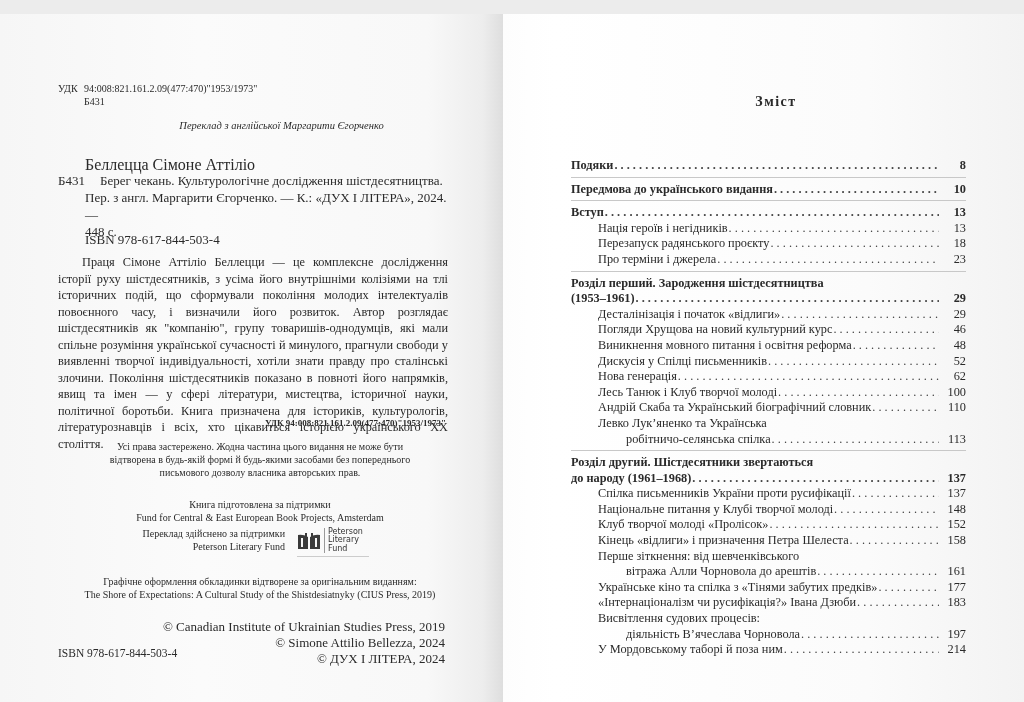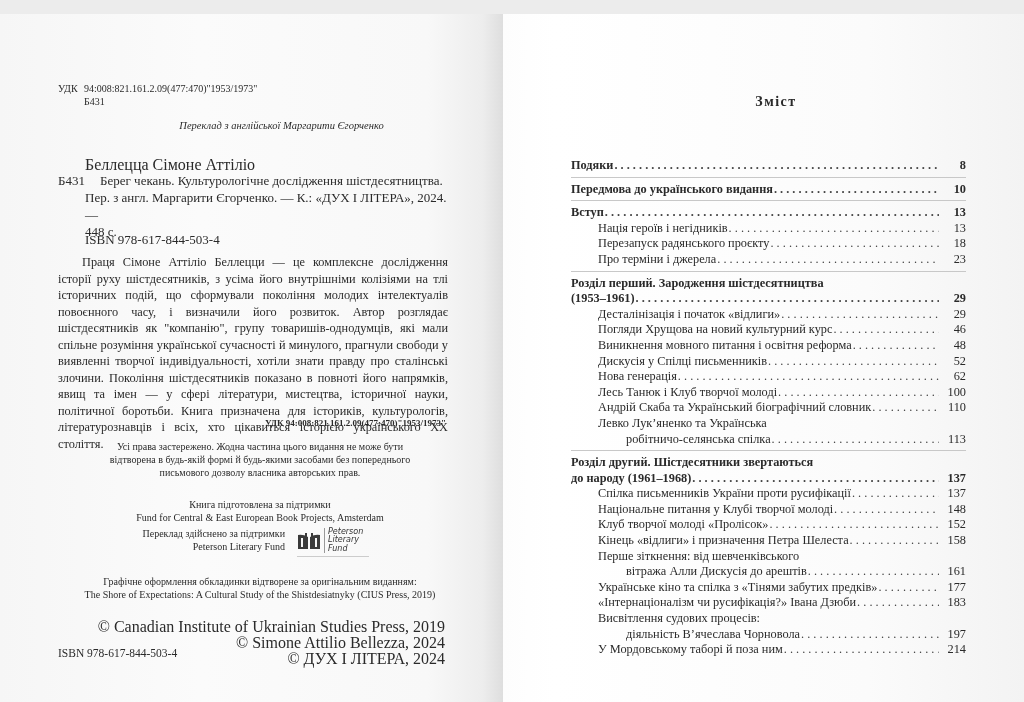--- a/index.html
+++ b/index.html
@@ -34,28 +34,28 @@
   .bib-cont { padding-left: 27px; }
 
   .isbn-top { position: absolute; left: 85px; top: 218px; font-size: 13px; }
 
   .abstract { position: absolute; left: 58px; top: 240px; width: 390px; font-size: 12.3px; line-height: 16.5px; text-align: justify; text-indent: 24px; hyphens: auto; }
   .udk-bottom { position: absolute; right: 57px; top: 404px; font-size: 9px; font-weight: bold; }
 
   .rights { position: absolute; left: 60px; width: 400px; top: 426px; text-align: center; font-size: 10px; line-height: 13px; }
   .support1 { position: absolute; left: 60px; width: 400px; top: 484px; text-align: center; font-size: 10px; line-height: 13px; }
   .support2 { position: absolute; left: 100px; width: 185px; top: 513px; text-align: right; font-size: 10px; line-height: 13px; }
-  .plf-logo { position: absolute; left: 297px; top: 511px; width: 72px; height: 32px; display: flex; align-items: center; border-bottom: 1px solid #ccc; font-style: italic; }
+  .plf-logo { position: absolute; left: 297px; top: 511px; width: 72px; height: 32px; display: flex; align-items: center; border-bottom: 1px solid #ccc; }
   .plf-icon { width: 24px; height: 20px; margin-right: 3px; }
   .plf-text { font-family: "DejaVu Sans", sans-serif; font-size: 8px; line-height: 8.5px; color: #333; border-left: 1px solid #999; padding-left: 3px; }
 
   .cover-note { position: absolute; left: 60px; width: 400px; top: 561px; text-align: center; font-size: 10px; line-height: 13px; }
   .cover-note .it { }
 
-  .copyrights { position: absolute; right: 58px; top: 605px; text-align: right; font-size: 16px; line-height: 16px; }
+  .copyrights { position: absolute; right: 58px; top: 605px; text-align: right; font-size: 13px; line-height: 16px; }
   .isbn-bottom { position: absolute; left: 58px; top: 633px; font-size: 11.5px; }
 
   
   .toc-title { position: absolute; left: 0; width: 521px; top: 80px; text-align: center; font-weight: bold; font-size: 14px; letter-spacing: 1.5px; padding-left: 25px; }
   .toc { position: absolute; left: 68px; top: 144px; width: 395px; font-size: 12.3px; line-height: 15.6px; }
   .toc-section { border-bottom: 1px solid #c8c8c8; padding-bottom: 3px; margin-bottom: 4px; }
   .toc-section:last-child { border-bottom: none; }
   .toc-row { display: flex; align-items: baseline; white-space: nowrap; }
   .toc-row .t { flex: none; }
   .toc-row .dots { flex: 1 1 auto; overflow: hidden; margin: 0 3px 0 1px; color: #444; letter-spacing: 1.6px; }
@@ -259,21 +259,21 @@
             <span class="dots"></span>
             <span class="p">152</span>
         </div>
         <div class="toc-row sub">
           <span class="t">Кінець «відлиги» і призначення Петра Шелеста</span>
             <span class="dots"></span>
             <span class="p">158</span>
         </div>
         <div class="toc-line sub">Перше зіткнення: від шевченківського</div>
         <div class="toc-row sub2">
-          <span class="t">вітража Алли Дискусія до арештів</span>
+          <span class="t">вітража Алли Чорновола до арештів</span>
             <span class="dots"></span>
             <span class="p">161</span>
         </div>
         <div class="toc-row sub">
           <span class="t">Українське кіно та спілка з «Тінями забутих предків»</span>
             <span class="dots"></span>
             <span class="p">177</span>
         </div>
         <div class="toc-row sub">
           <span class="t">«Інтернаціоналізм чи русифікація?» Івана Дзюби</span>

